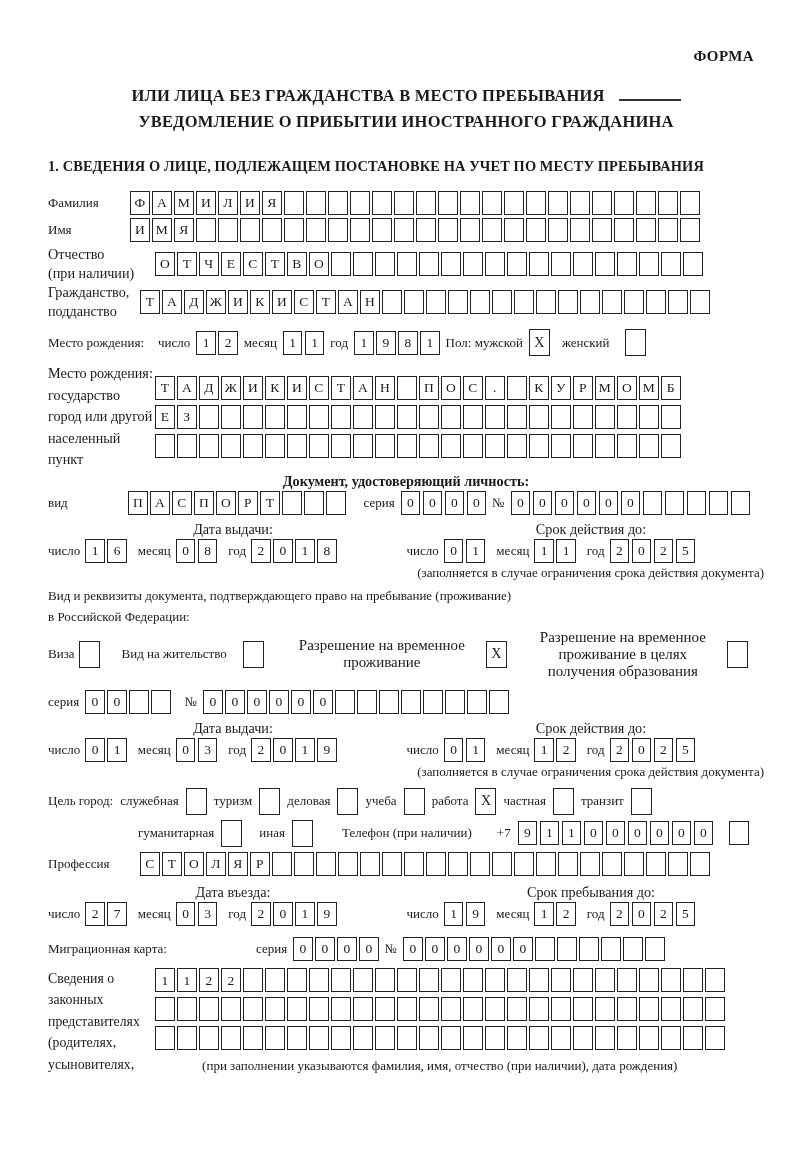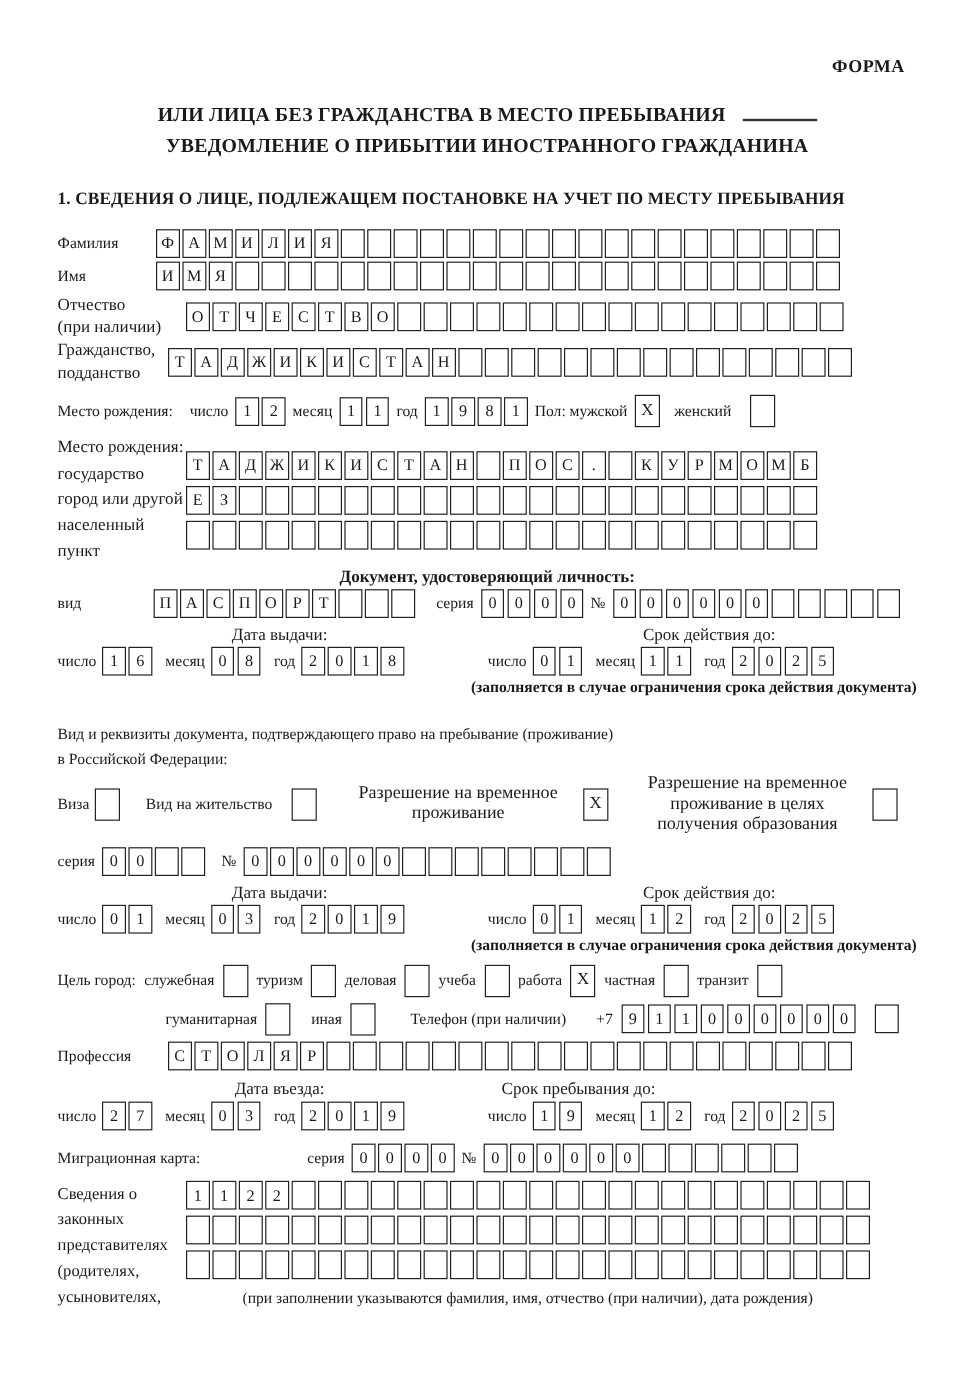--- a/index.html
+++ b/index.html
@@ -25,21 +25,21 @@
   }
   .cb{width:19px;height:25px;font-size:14px;}
   .lbl{font-size:13px;flex:none;}
   .lblcol{font-size:14.2px;line-height:18.5px;flex:none;}
   .small{font-size:13px;}
   .dg{display:flex;align-items:center;gap:5px;}
   .dg .lbl{margin-left:6px;}
   .dg .lbl:first-child{margin-left:0;}
   .half-head{display:flex;font-size:14.2px;margin-top:6px;}
   .vrows{display:flex;flex-direction:column;gap:5px;}
-  .note{font-size:13px;text-align:right;margin-top:2px;font-weight:bold;}
+  .note{font-size:13px;text-align:right;margin-top:2px;}
   .optlbl{font-size:15px;line-height:17px;text-align:center;}
 </style>
 </head>
 <body>
 
 <div class="page">
 
   <div class="forma">ФОРМА</div>
 
   <div class="title">
@@ -374,21 +374,21 @@
       <span class="cells">
           <span class="box">2</span>
           <span class="box">0</span>
           <span class="box">2</span>
           <span class="box">5</span>
         </span>
     </div>
   </div>
   <div class="note">(заполняется в случае ограничения срока действия документа)</div>
 
-  <div class="lbl" style="margin-top:23px">Вид и реквизиты документа, подтверждающего право на пребывание (проживание)</div>
+  <div class="lbl" style="margin-top:7px">Вид и реквизиты документа, подтверждающего право на пребывание (проживание)</div>
   <div class="lbl" style="margin-top:5px">в Российской Федерации:</div>
 
   <div class="rowt" style="margin-top:4px">
     <span class="lbl">Виза</span>
     <span class="box cb" style="margin-left:4px"></span>
     <span class="lbl" style="margin-left:22px">Вид на жительство</span>
     <span class="box cb" style="margin-left:16px"></span>
     <span class="optlbl" style="width:196px;margin-left:20px">Разрешение на временное проживание</span>
     <span class="box cb" style="margin-left:6px">X</span>
     <span class="optlbl" style="width:196px;margin-left:18px">Разрешение на временное проживание в целях получения образования</span>
@@ -535,21 +535,21 @@
         <span class="box"></span>
         <span class="box"></span>
         <span class="box"></span>
         <span class="box"></span>
         <span class="box"></span>
       </span>
   </div>
 
   <div class="half-head" style="margin-top:8px">
     <div style="width:370px;text-align:center">Дата въезда:</div>
-    <div style="flex:1;">Срок пребывания до:</div>
+    <div style="flex:1;text-align:center">Срок пребывания до:</div>
   </div>
   <div class="row" style="margin-top:1px">
     <div class="dg">
       <span class="lbl">число</span>
       <span class="cells">
           <span class="box">2</span>
           <span class="box">7</span>
         </span>
       <span class="lbl">месяц</span>
       <span class="cells">

